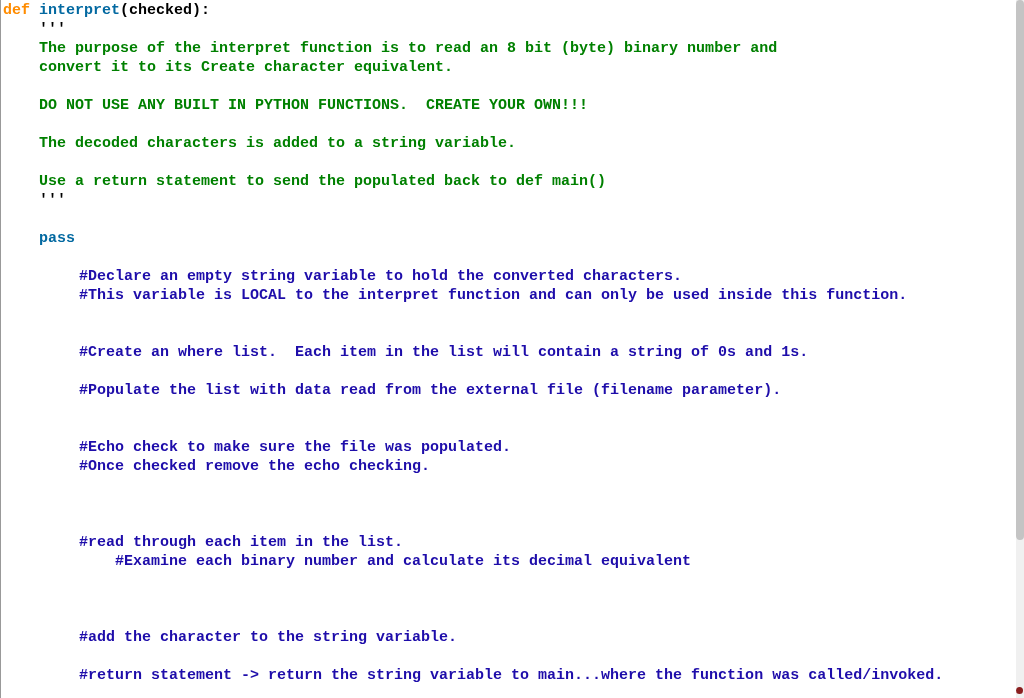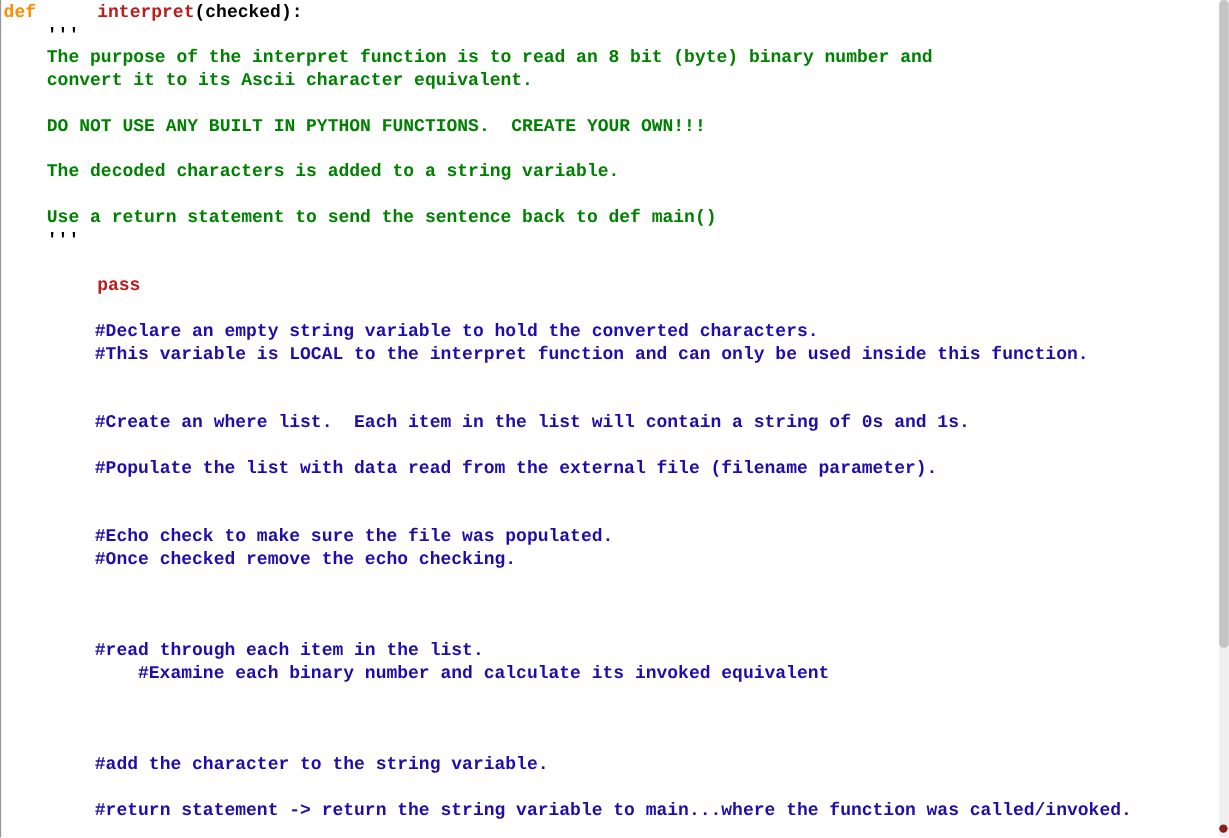--- a/index.html
+++ b/index.html
@@ -18,21 +18,21 @@
     font-family: "Courier New", Courier, monospace;
     font-size: 15px;
     line-height: 19px;
     font-weight: bold;
     white-space: pre;
     padding: 1px 0 0 2px;
     box-sizing: border-box;
     border-left: 1px solid #999;
   }
   .kw { color: #ff8c00; text-align: center; }       
-  .fn { color: #b91c1c; margin-left: 42px; }       
+  .fn { color: #0369a1; }       
   .paren { color: #000000; }
   .param { color: #000000; }
   .punct { color: #000000; }
   .doc { color: #008000; }      
   .docq { color: #000000; }     
   .comment { color: #1e0daa; margin-left: 40px; }  
   .scrollbar {
     position: absolute;
     top: 0;
     right: 0;
@@ -56,47 +56,47 @@
     border-radius: 50%;
     background: #8a1f1f;
   }
 </style>
 </head>
 <body>
 
 <div class="editor"><span class="kw">def</span> <span class="fn">interpret</span><span class="paren">(</span><span class="param">checked</span><span class="punct">):</span>
     <span class="docq">'''</span>
     <span class="doc">The purpose of the interpret function is to read an 8 bit (byte) binary number and</span>
-    <span class="doc">convert it to its Ascii character equivalent.</span>
+    <span class="doc">convert it to its Create character equivalent.</span>
 
     <span class="doc">DO NOT USE ANY BUILT IN PYTHON FUNCTIONS.  CREATE YOUR OWN!!!</span>
 
     <span class="doc">The decoded characters is added to a string variable.</span>
 
-    <span class="doc">Use a return statement to send the sentence back to def main()</span>
+    <span class="doc">Use a return statement to send the populated back to def main()</span>
     <span class="docq">'''</span>
 
     <span class="fn">pass</span>
 
     <span class="comment">#Declare an empty string variable to hold the converted characters.</span>
     <span class="comment">#This variable is LOCAL to the interpret function and can only be used inside this function.</span>
 
 
     <span class="comment">#Create an where list.  Each item in the list will contain a string of 0s and 1s.</span>
 
     <span class="comment">#Populate the list with data read from the external file (filename parameter).</span>
 
 
     <span class="comment">#Echo check to make sure the file was populated.</span>
     <span class="comment">#Once checked remove the echo checking.</span>
 
 
 
     <span class="comment">#read through each item in the list.</span>
-        <span class="comment">#Examine each binary number and calculate its invoked equivalent</span>
+        <span class="comment">#Examine each binary number and calculate its decimal equivalent</span>
 
 
 
     <span class="comment">#add the character to the string variable.</span>
 
     <span class="comment">#return statement -&gt; return the string variable to main...where the function was called/invoked.</span></div>
 
 <div class="scrollbar">
   <div class="thumb" id="thumb" style="top: 0px; height: 540px;"></div>
   <div class="dot"></div>

